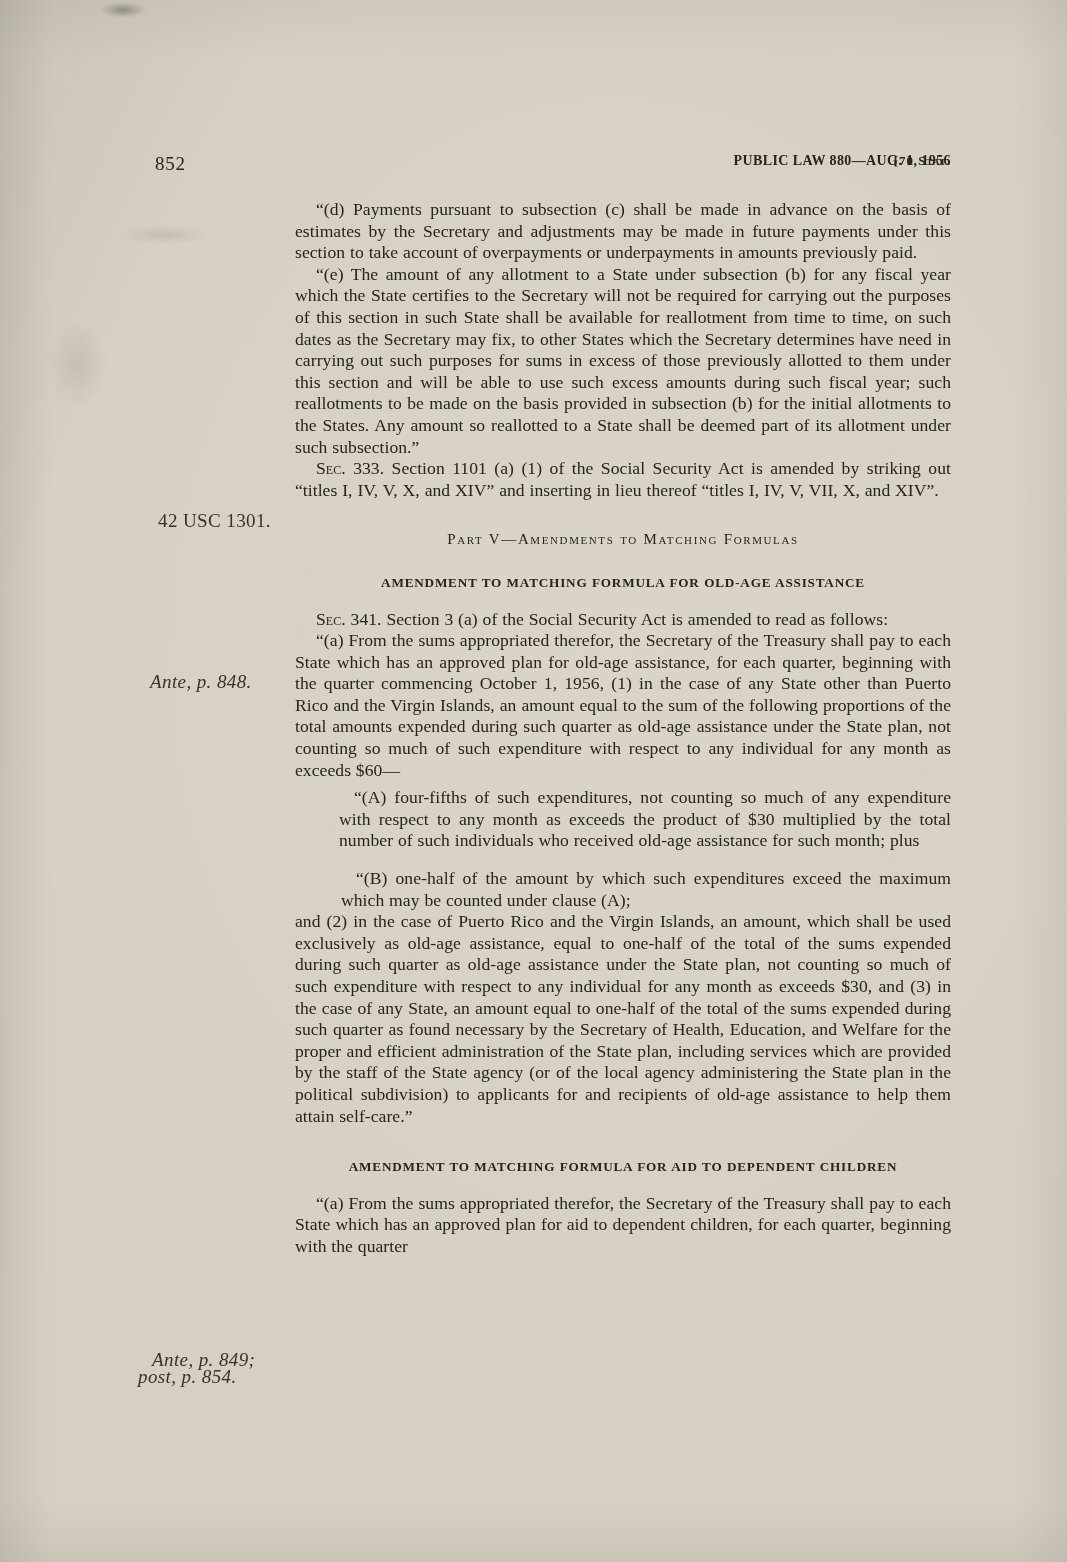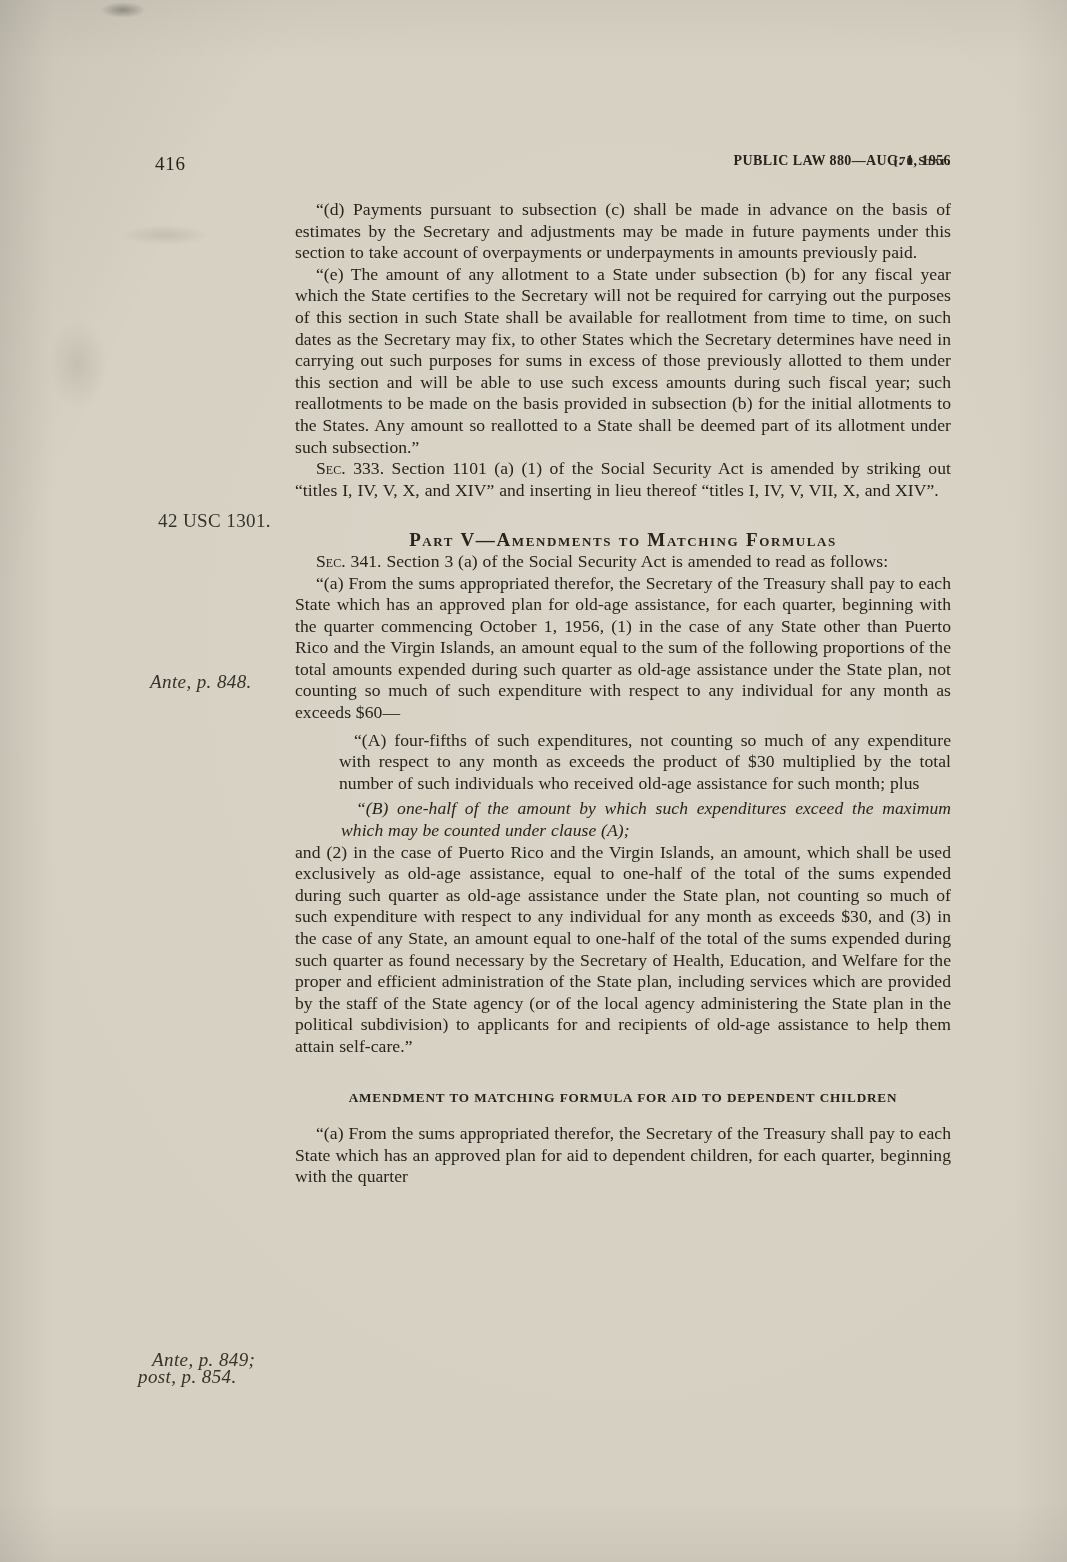--- a/index.html
+++ b/index.html
@@ -41,23 +41,23 @@
 
   .text-column{
     position:absolute;left:295px;top:199px;width:656px;
     font-size:17.6px;line-height:21.6px;text-align:justify;
     letter-spacing:0.05px;word-spacing:0.4px;
   }
   .text-column p{margin:0;}
   p.indent{text-indent:21px;}
   p.clause{margin-left:46px;text-indent:15px;}
   p.clause.first{margin-top:6px;margin-left:44px;}
-  p.clause + p.clause{margin-top:4px;font-style:italic;}
+  p.clause + p.clause{margin-top:16px;}
   .sc{font-variant:small-caps;}
-  h2.part-heading{margin:28px 0 0;text-align:center;font-weight:700;font-size:19px;
+  h2.part-heading{margin:28px 0 0;text-align:center;font-weight:400;font-size:15px;
     font-variant:small-caps;letter-spacing:1.6px;}
   h3.sub-heading{margin:21px 0 15px;text-align:center;font-weight:700;font-size:13.2px;
     letter-spacing:0.8px;}
   h3.sub-heading.second{margin-top:29px;}
 
   .margin-note{position:absolute;font-size:19px;color:var(--note);line-height:16.5px;
     letter-spacing:0.4px;}
   .margin-note.italic{font-style:italic;}
   .note-usc{left:158px;top:513px;}
   .note-848{left:150px;top:674px;}
@@ -67,41 +67,42 @@
 </head>
 <body>
 
 <div class="page">
 
   <div class="artifact a1"></div>
   <div class="artifact a2"></div>
   <div class="artifact a3"></div>
 
   <header class="page-header">
-    <span class="page-number">416</span>
+    <span class="page-number">852</span>
     <span class="running-title">PUBLIC LAW 880—AUG. 1, 1956</span>
     <span class="stat-ref">[70 Stat.</span>
   </header>
 
   <aside>
     <div class="margin-note note-usc">42 USC 1301.</div>
     <div class="margin-note italic note-848">Ante, p. 848.</div>
     <div class="margin-note italic note-849">
       <div class="line1">Ante, p. 849;</div>
       <div class="line2">post, p. 854.</div>
     </div>
   </aside>
 
   <main class="text-column">
     <p class="indent">“(d) Payments pursuant to subsection (c) shall be made in advance on the basis of estimates by the Secretary and adjustments may be made in future payments under this section to take account of overpayments or underpayments in amounts previously paid.</p>
     <p class="indent">“(e) The amount of any allotment to a State under subsection (b) for any fiscal year which the State certifies to the Secretary will not be required for carrying out the purposes of this section in such State shall be available for reallotment from time to time, on such dates as the Secretary may fix, to other States which the Secretary determines have need in carrying out such purposes for sums in excess of those previously allotted to them under this section and will be able to use such excess amounts during such fiscal year; such reallotments to be made on the basis provided in subsection (b) for the initial allotments to the States.  Any amount so reallotted to a State shall be deemed part of its allotment under such subsection.”</p>
 
     <p class="indent"><span class="sc">Sec. 333.</span> <span>Section 1101 (a) (1) of the Social Security Act is amended by striking out “titles I, IV, V, X, and XIV” and inserting in lieu thereof “titles I, IV, V, VII, X, and XIV”.</span></p>
 
     <h2 class="part-heading">Part V—Amendments to Matching Formulas</h2>
+    <h3 class="sub-heading">AMENDMENT TO MATCHING FORMULA FOR OLD-AGE ASSISTANCE</h3>
 
     <p class="indent"><span class="sc">Sec. 341.</span> <span>Section 3 (a) of the Social Security Act is amended to read as follows:</span></p>
 
     <p class="indent">“(a) From the sums appropriated therefor, the Secretary of the Treasury shall pay to each State which has an approved plan for old-age assistance, for each quarter, beginning with the quarter commencing October 1, 1956, (1) in the case of any State other than Puerto Rico and the Virgin Islands, an amount equal to the sum of the following proportions of the total amounts expended during such quarter as old-age assistance under the State plan, not counting so much of such expenditure with respect to any individual for any month as exceeds $60—</p>
     <p class="clause first">“(A) four-fifths of such expenditures, not counting so much of any expenditure with respect to any month as exceeds the product of $30 multiplied by the total number of such individuals who received old-age assistance for such month; plus</p>
     <p class="clause">“(B) one-half of the amount by which such expenditures exceed the maximum which may be counted under clause (A);</p>
     <p>and (2) in the case of Puerto Rico and the Virgin Islands, an amount, which shall be used exclusively as old-age assistance, equal to one-half of the total of the sums expended during such quarter as old-age assistance under the State plan, not counting so much of such expenditure with respect to any individual for any month as exceeds $30, and (3) in the case of any State, an amount equal to one-half of the total of the sums expended during such quarter as found necessary by the Secretary of Health, Education, and Welfare for the proper and efficient administration of the State plan, including services which are provided by the staff of the State agency (or of the local agency administering the State plan in the political subdivision) to applicants for and recipients of old-age assistance to help them attain self-care.”</p>
 
     <h3 class="sub-heading second">AMENDMENT TO MATCHING FORMULA FOR AID TO DEPENDENT CHILDREN</h3>
 

